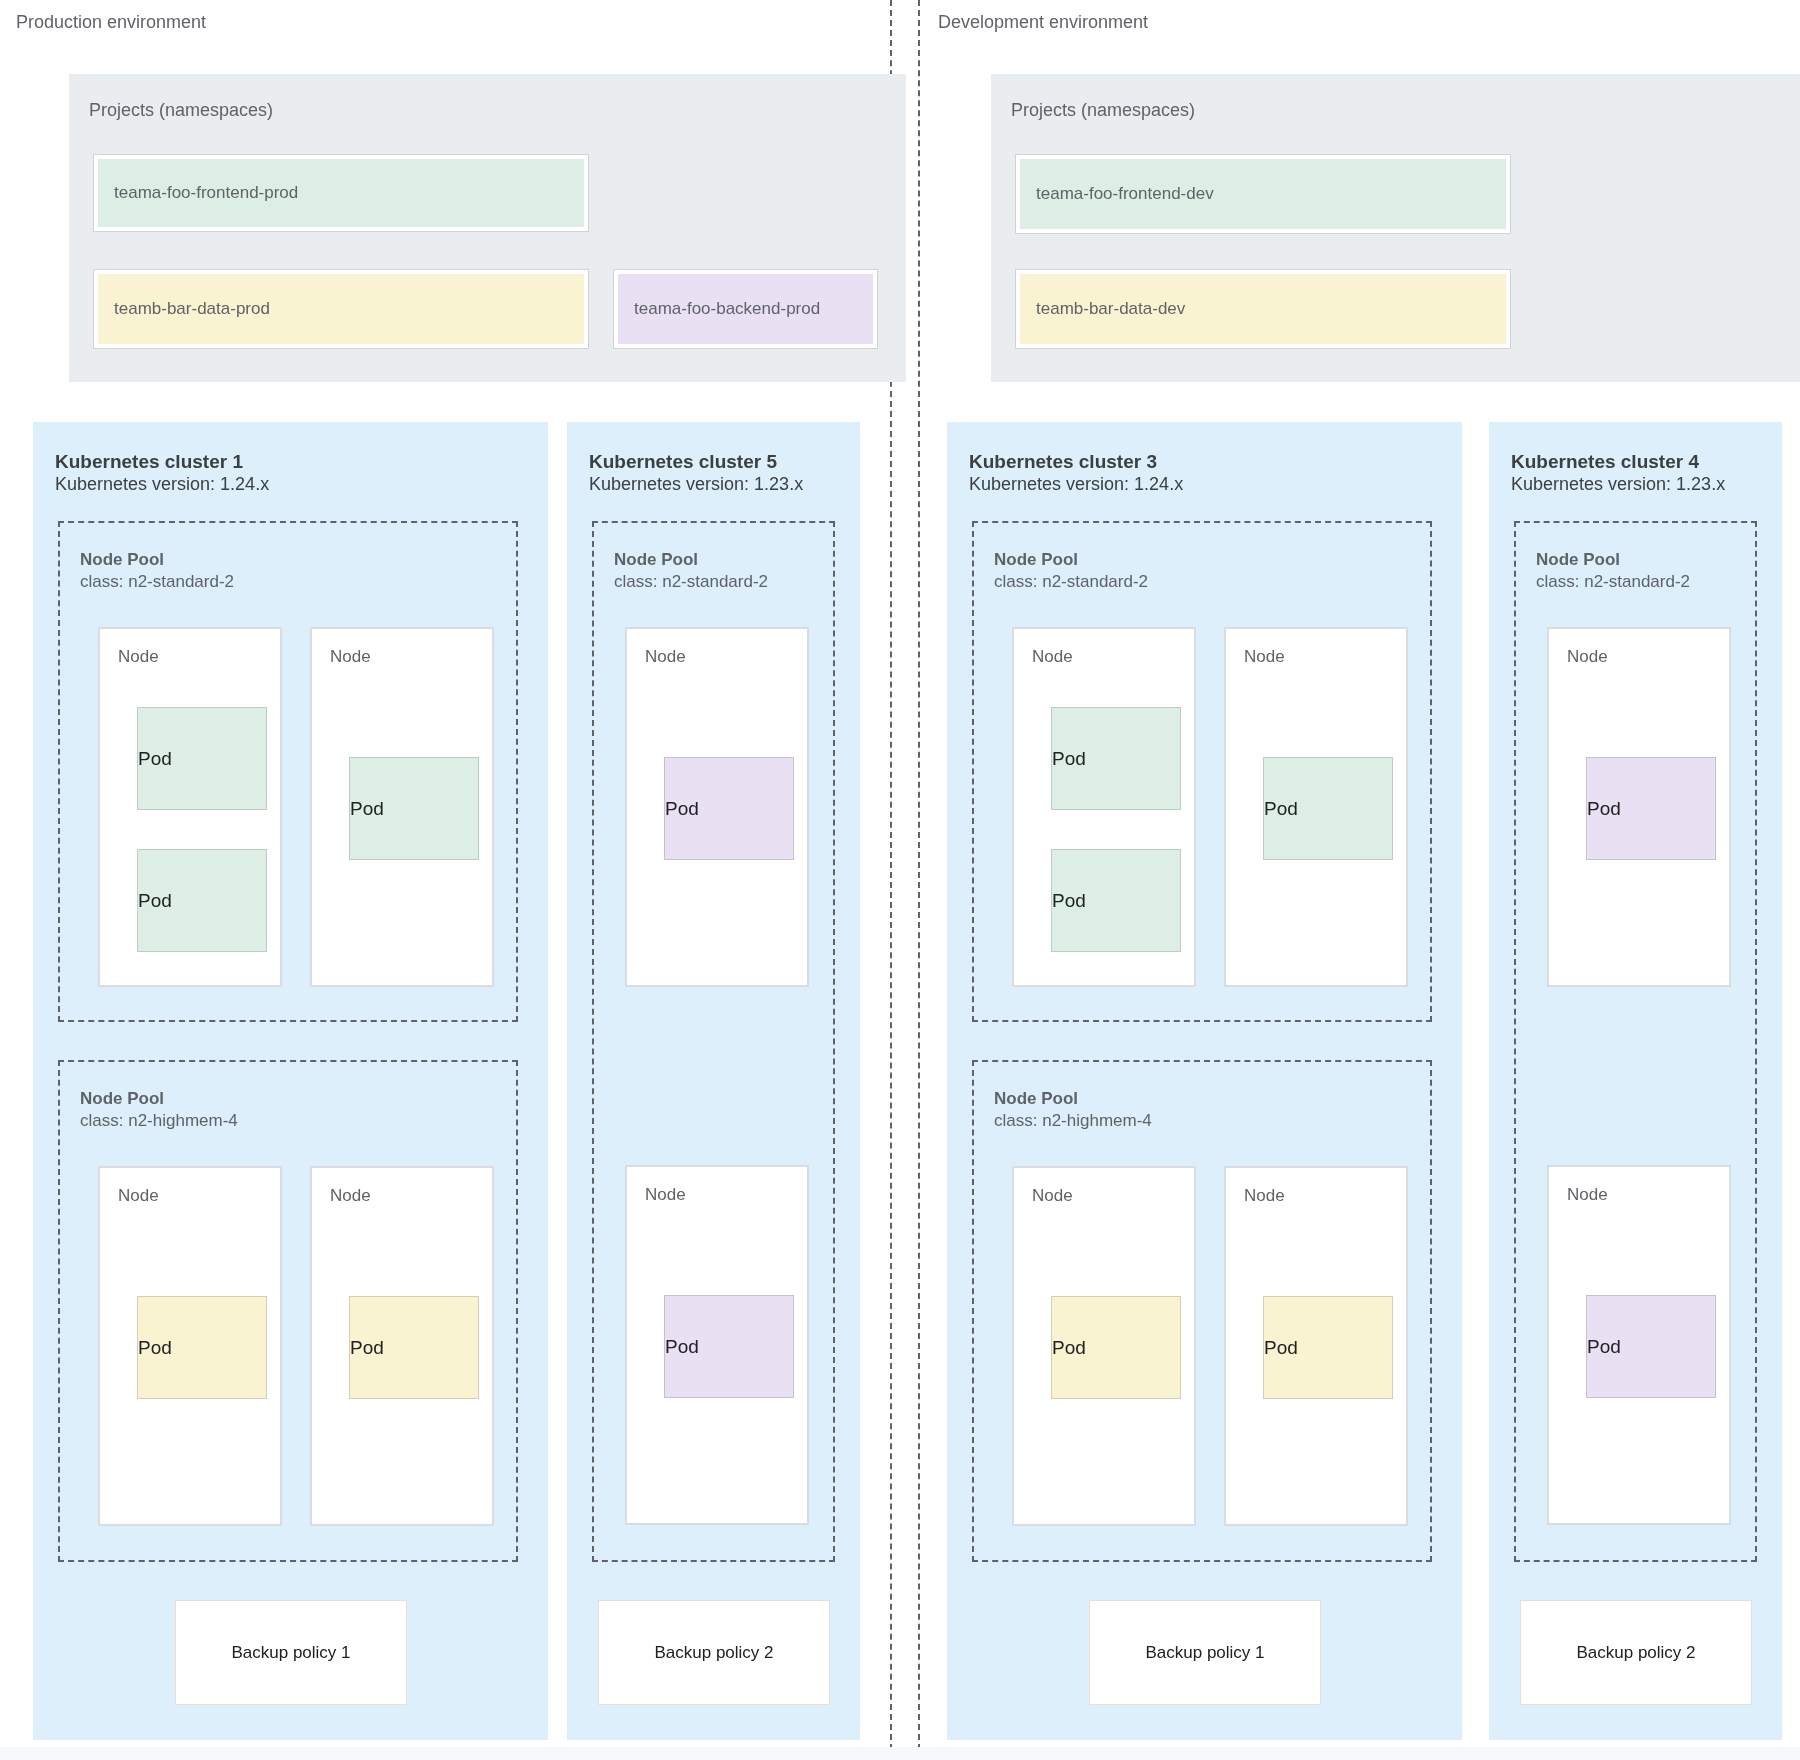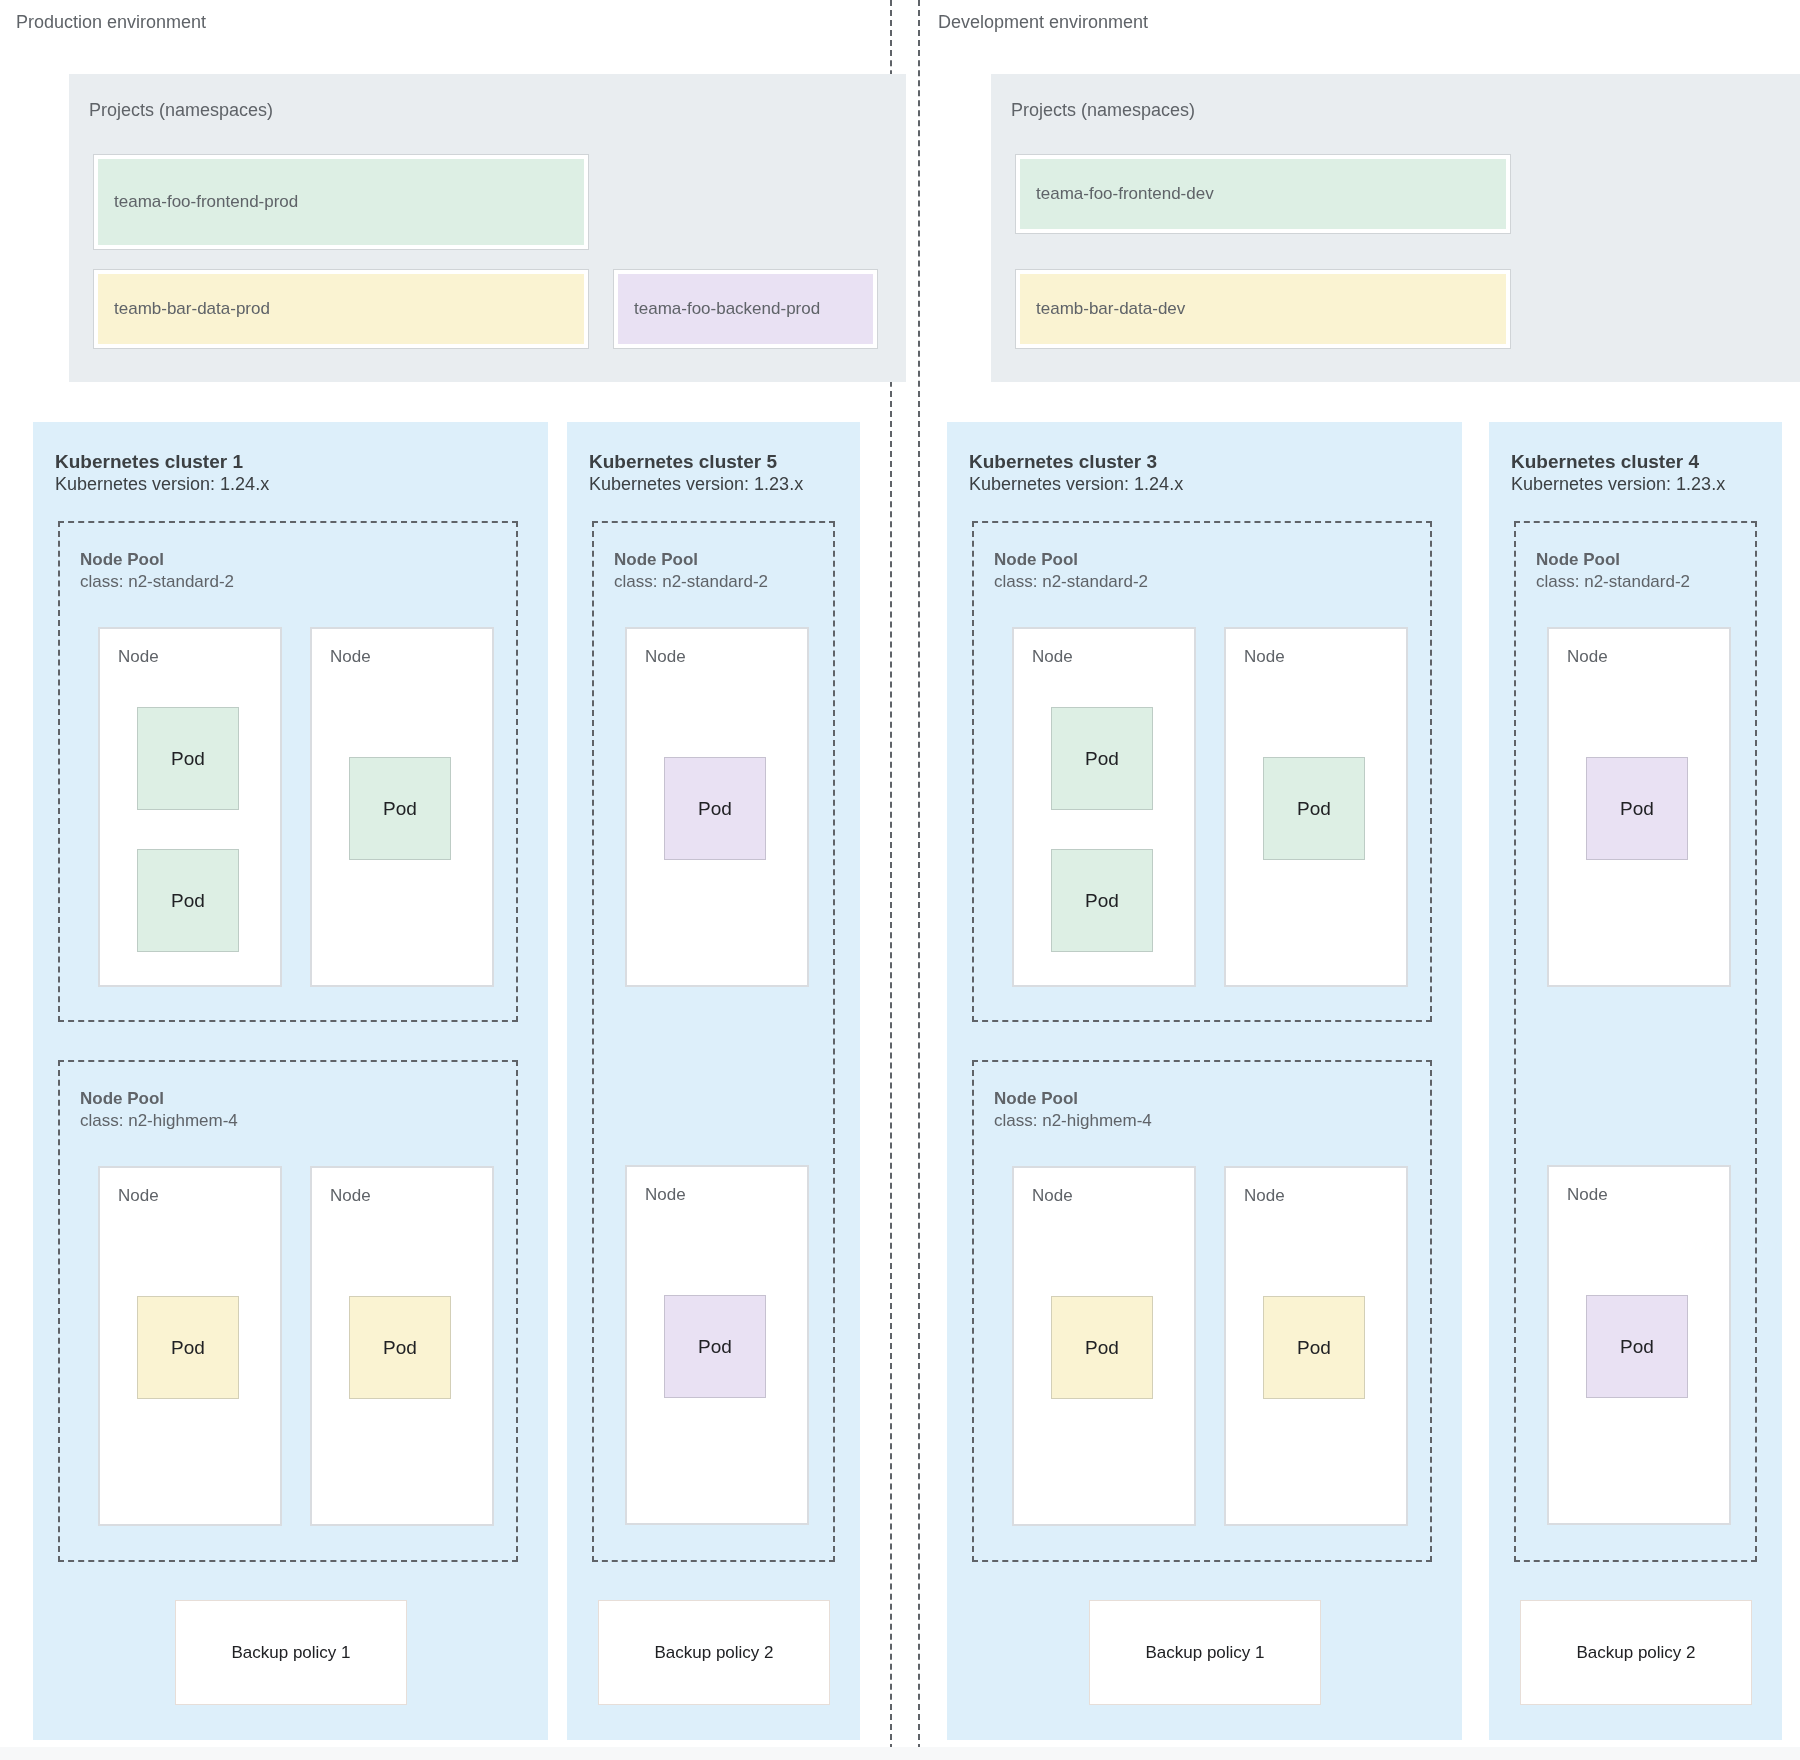--- a/index.html
+++ b/index.html
@@ -36,23 +36,23 @@
   .cluster-head{position:absolute;}
   .cluster-title{font-size:19px;font-weight:bold;color:var(--text-dark);line-height:23px;white-space:nowrap;}
   .cluster-version{font-size:18px;color:var(--text-dark);line-height:23px;white-space:nowrap;}
   .pool{position:absolute;border:2px dashed var(--dash-gray);box-sizing:border-box;}
   .pool-head{position:absolute;}
   .pool-title{font-size:17px;font-weight:bold;color:var(--text-gray);line-height:22px;white-space:nowrap;}
   .pool-class{font-size:17px;color:var(--text-gray);line-height:22px;white-space:nowrap;}
   .node{position:absolute;width:184px;height:360px;background:#ffffff;border:2px solid #d9dce0;box-sizing:border-box;}
   .node-label{position:absolute;left:18px;top:18px;font-size:17px;color:var(--text-gray);white-space:nowrap;}
   .pod{
-    position:absolute;left:37px;width:102px;height:103px;box-sizing:border-box;
+    position:absolute;left:37px;width:130px;height:103px;box-sizing:border-box;
     border:1px solid rgba(95,99,104,0.25);
-    display:flex;align-items:center;justify-content:center;
+    display:flex;align-items:center;justify-content:flex-start;
   }
   .pod.green{background:var(--green);}
   .pod.yellow{background:var(--yellow);}
   .pod.purple{background:var(--purple);}
   .pod-label{font-size:19px;color:var(--pod-text);}
   .backup{
     position:absolute;width:230px;height:103px;background:#ffffff;border:1px solid #e7ded8;
     display:flex;align-items:center;justify-content:center;
   }
   .backup-label{font-size:17px;color:var(--pod-text);white-space:nowrap;}
@@ -63,21 +63,21 @@
 <body>
 
 <div id="canvas">
   <div class="divider" style="left:890px;"></div>
   <div class="divider" style="left:918px;"></div>
   <div class="bottom-band"></div>
 <div class="env" style="left: 16px; top: 0px;">
       <div class="env-label" style="left: 0px; top: 12px;">Production environment</div>
       <div class="panel" style="left: 9px; top: 74px; width: 837px; height: 308px;">
         <div class="panel-label" style="left: 20px; top: 26px;">Projects (namespaces)</div>
-        <div class="ns-box green" style="left: 25px; top: 81px; width: 494px; height: 94px; text-align: right;">
+        <div class="ns-box green" style="left: 25px; top: 81px; width: 494px; height: 76px; text-align: right;">
           <div class="ns-label">teama-foo-frontend-prod</div>
         </div>
         <div class="ns-box yellow" style="left: 25px; top: 196px; width: 494px; height: 78px;">
           <div class="ns-label">teamb-bar-data-prod</div>
         </div>
         <div class="ns-box purple" style="left: 545px; top: 196px; width: 263px; height: 78px;">
           <div class="ns-label">teama-foo-backend-prod</div>
         </div>
       </div>
       <div class="cluster" style="left: 9px; top: 422px; width: 515px; margin-left: 8px;">

